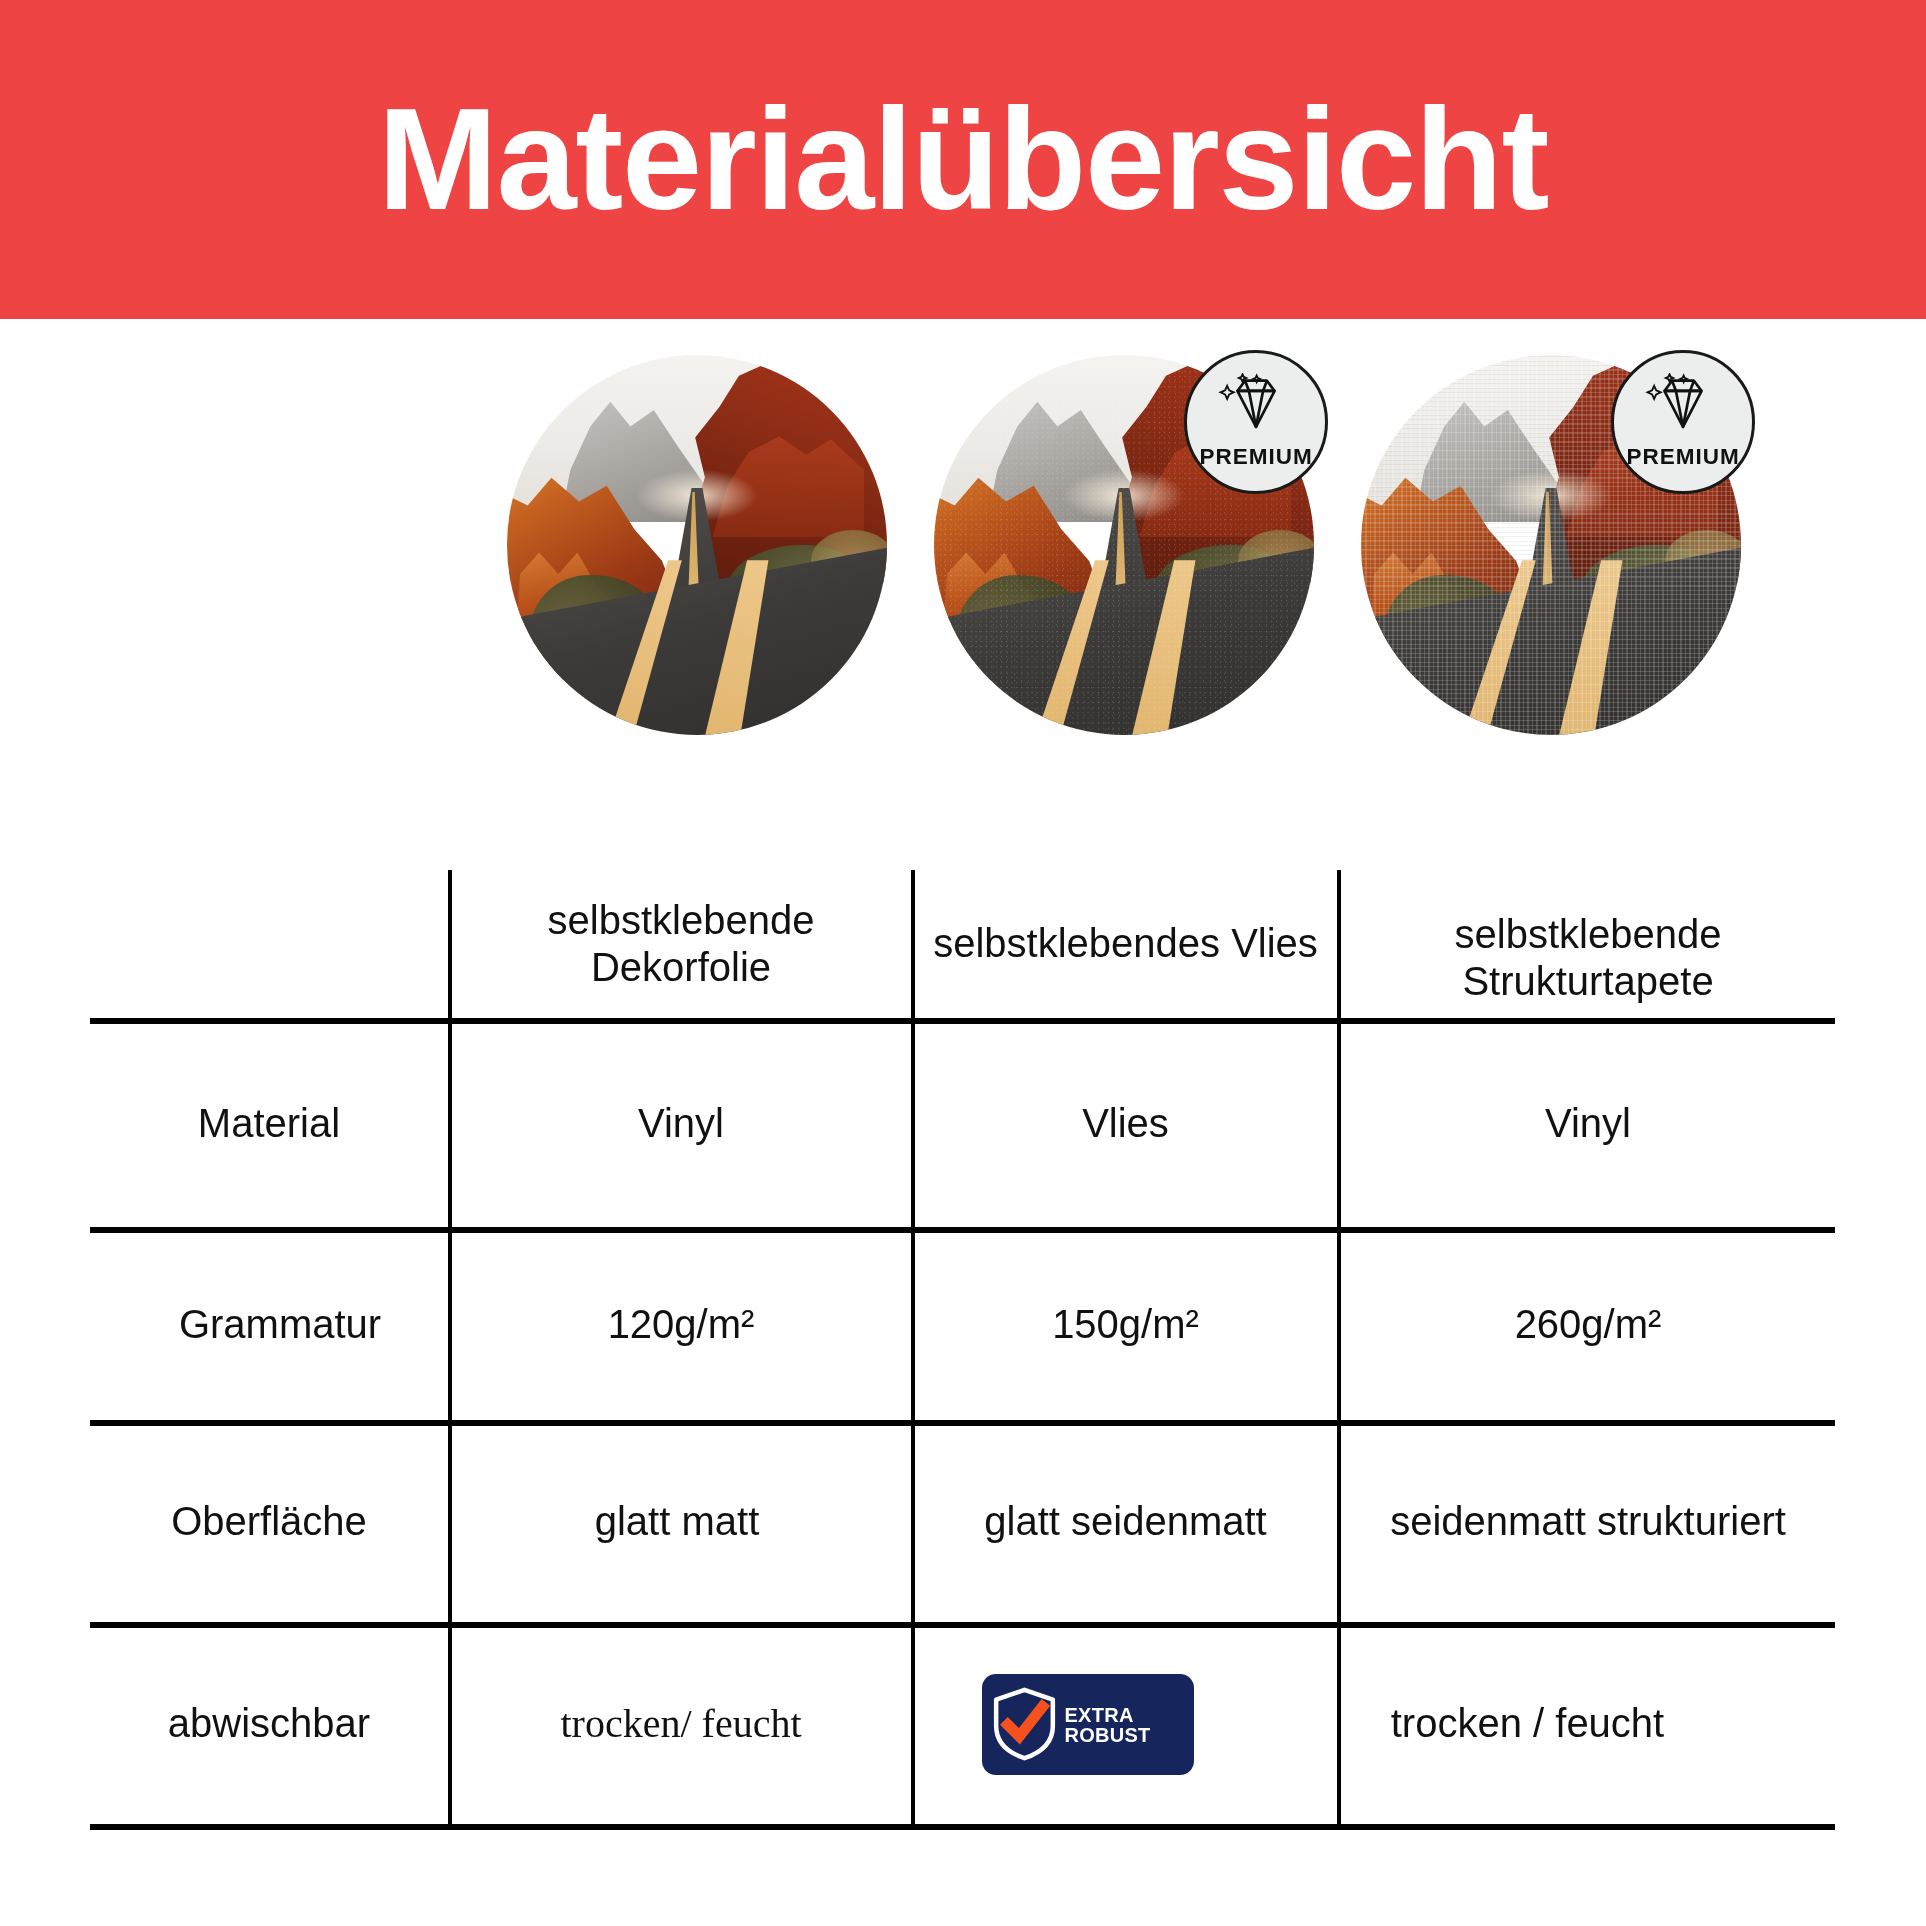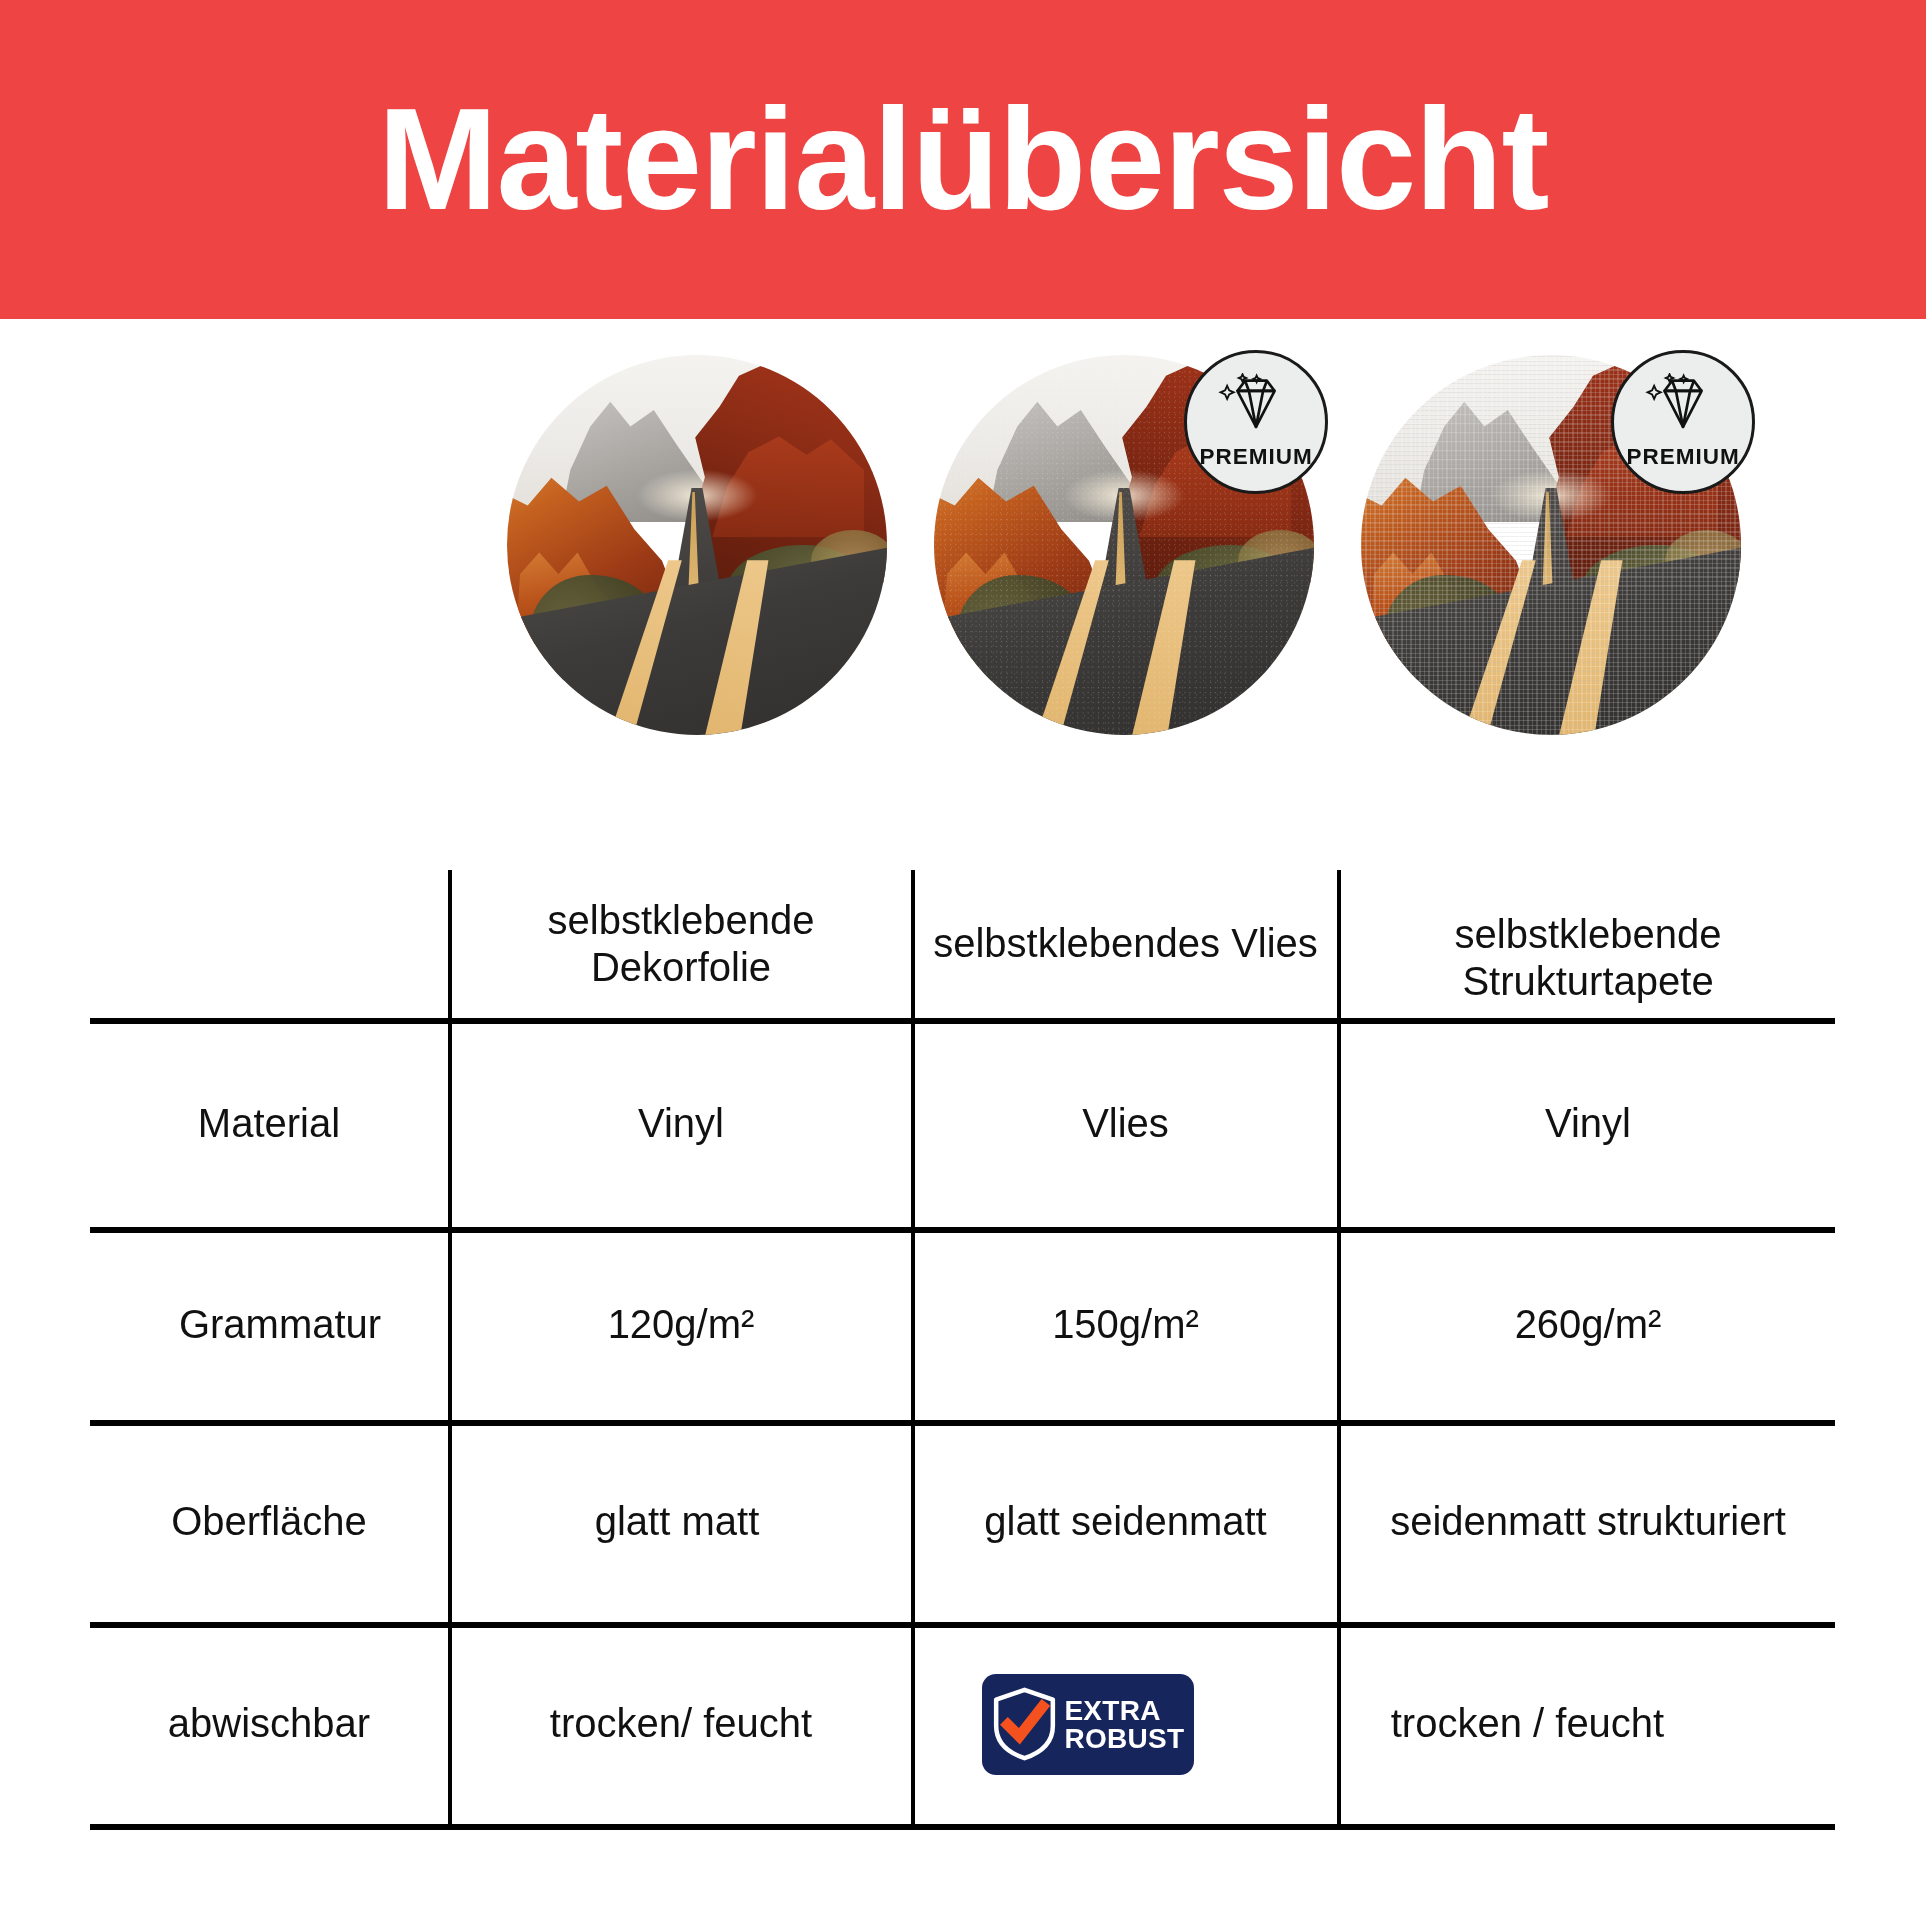--- a/index.html
+++ b/index.html
@@ -148,21 +148,21 @@
   .cell.head{align-items:center;}
 
   
   .robust-badge{
     position:absolute;width:212px;height:101px;border-radius:14px;background:#16255B;
     display:flex;align-items:center;justify-content:flex-start;gap:6.4px;padding-left:9px;
     box-sizing:border-box;
   }
   .robust-text{
     display:flex;flex-direction:column;line-height:1.0;color:#fff;
-    font-family:"Liberation Sans",sans-serif;font-weight:bold;font-size:28px;
+    font-family:"Liberation Sans",sans-serif;font-weight:bold;font-size:20px;
     letter-spacing:0.3px;
   }
   .robust-text span{display:block;}
 </style>
 </head>
 <body>
 
 <div class="page">
 
   <div class="header-banner">
@@ -309,21 +309,21 @@
     <div class="cell" style="left:1251px;top:360px;width:494px;height:190px;">260g/m²</div>
 
     <div class="cell" style="left:0px;top:552px;width:358px;height:200px;">Oberfläche</div>
     <div class="cell two-line" style="left:362px;top:552px;width:450px;height:200px;">glatt matt</div>
     <div class="cell two-line" style="left:824px;top:552px;width:423px;height:200px;">glatt
 seidenmatt</div>
     <div class="cell two-line" style="left:1251px;top:552px;width:494px;height:200px;">seidenmatt
 strukturiert</div>
 
     <div class="cell" style="left:0px;top:754px;width:358px;height:200px;">abwischbar</div>
-    <div class="cell two-line" style="left:362px;top:754px;width:458px;height:200px;">trocken/
+    <div class="cell two-line" style="left:362px;top:754px;width:458px;height:200px;font-family:Liberation Serif, serif;">trocken/
 feucht</div>
 
     <div class="robust-badge" style="left:892px;top:804px;">
       <span>
         <svg width="67" height="76" viewBox="0 0 104 118">
           <path d="M52 6 L96 21 V62 C96 89 76 104 52 112 C28 104 8 89 8 62 V21 Z" fill="#16255B" stroke="#ffffff" stroke-width="7" stroke-linejoin="round"></path>
           <path d="M26 60 L44 78 L80 32" fill="none" stroke="#F4511E" stroke-width="17" stroke-linecap="square" stroke-linejoin="miter"></path>
         </svg>
       </span>
       <span class="robust-text">

